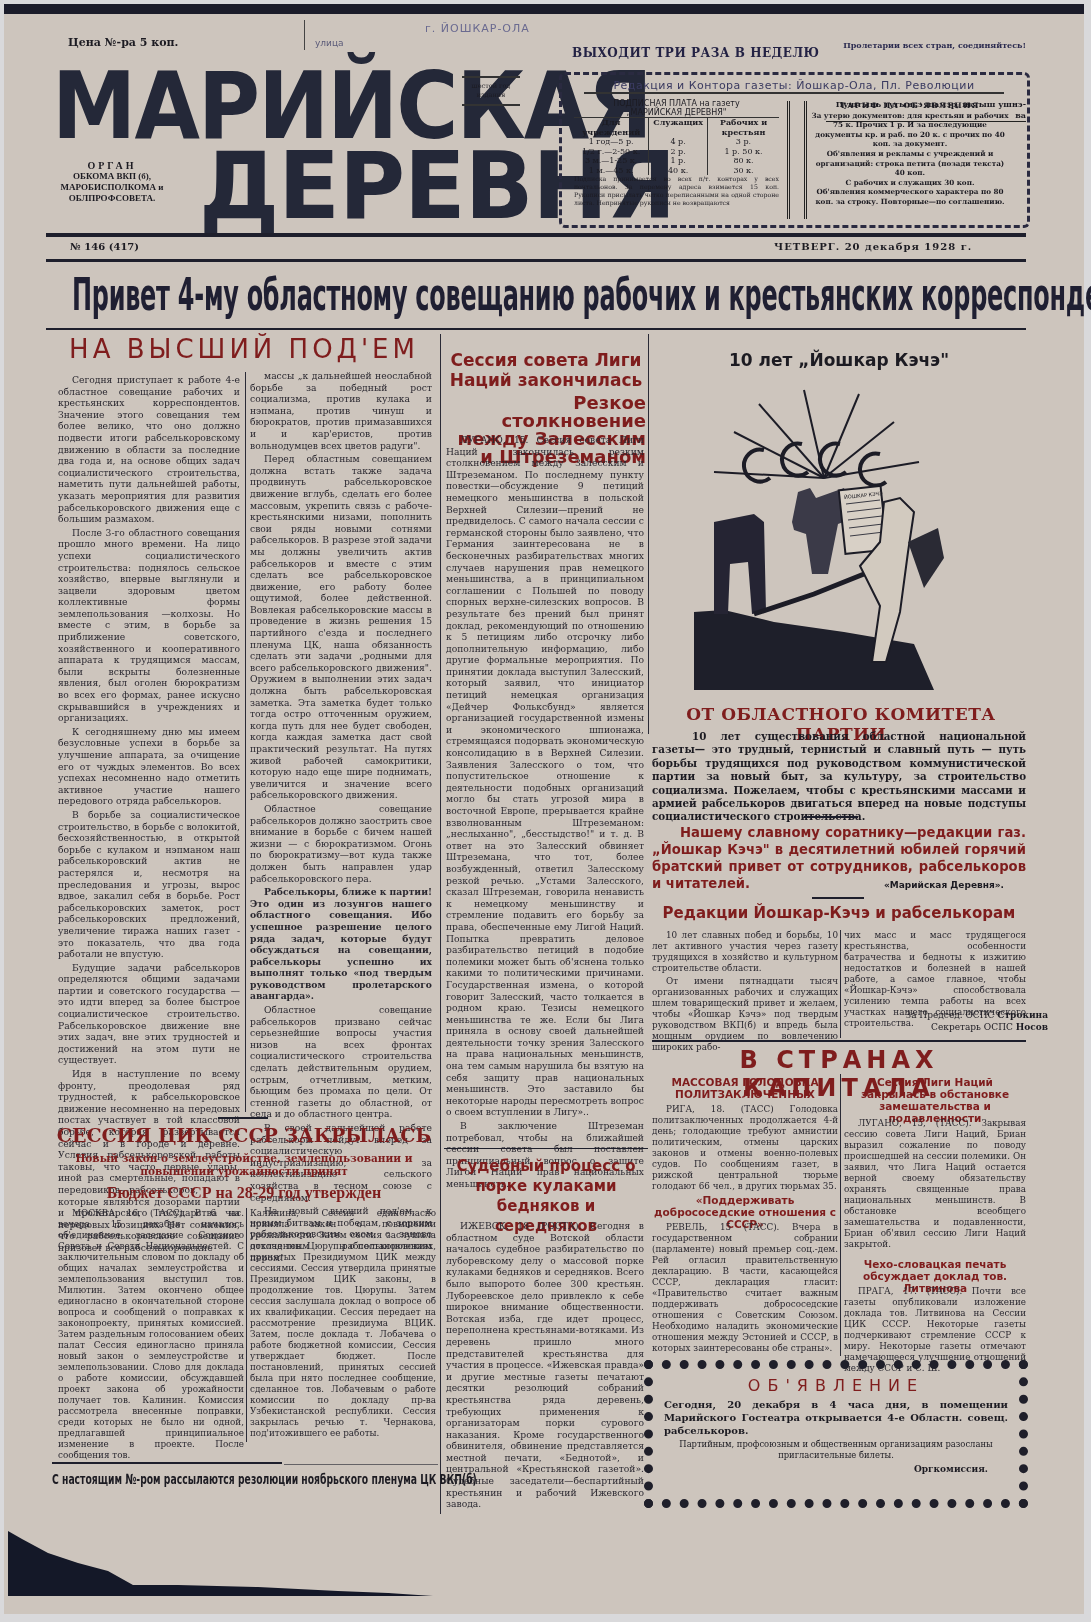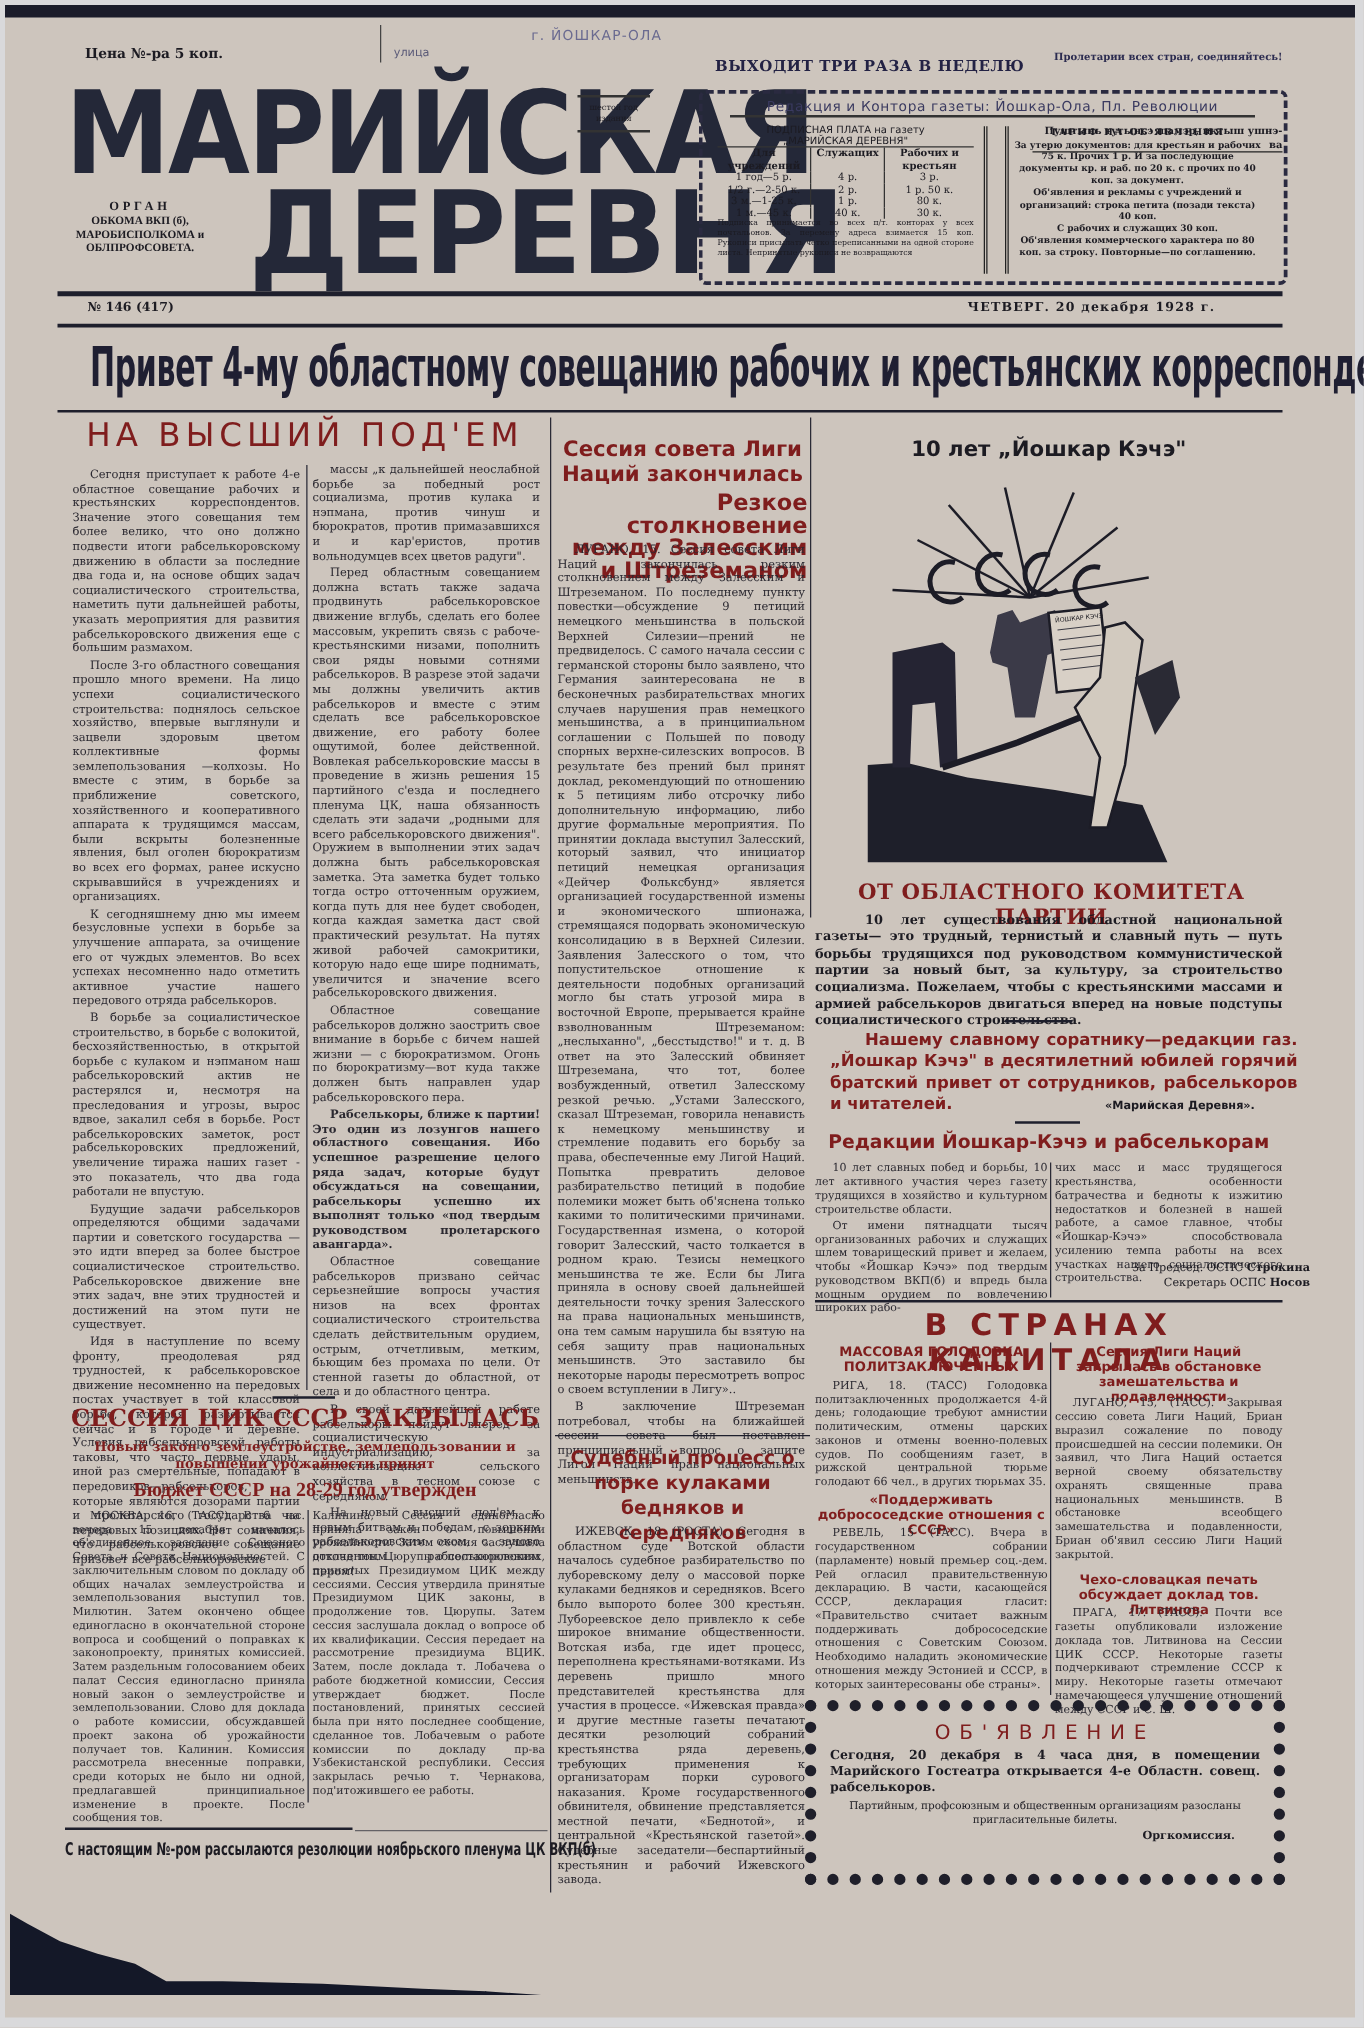--- a/index.html
+++ b/index.html
@@ -178,21 +178,21 @@
       <path d="M60 232 L120 212 L170 192" stroke="#1c1c26" stroke-width="5" fill="none"></path>
       <path d="M214 160 l30 -14 l6 30 l-20 30 z" fill="#2a2a34"></path>
     </svg>
     <div class="abs" style="left:150px;top:110px;font-size:5px;font-family:'DejaVu Sans',sans-serif;transform:rotate(-6deg);">ЙОШКАР КЭЧЭ</div>
   </div>
 
   <div class="abs hd" style="left:652px;top:690px;width:370px;font-family:'DejaVu Serif',serif;font-size:17px;letter-spacing:0.5px;">ОТ ОБЛАСТНОГО КОМИТЕТА ПАРТИИ</div>
   <div class="abs" style="left:648px;top:716px;width:374px;font-family:'DejaVu Serif',serif;font-weight:bold;font-size:10.3px;line-height:13.4px;text-align:justify;text-indent:40px;">10 лет существования областной национальной газеты— это трудный, тернистый и славный путь — путь борьбы трудящихся под руководством коммунистической партии за новый быт, за культуру, за строительство социализма. Пожелаем, чтобы с крестьянскими массами и армией рабселькоров двигаться вперед на новые подступы социалистического строительства.</div>
   <div class="rule" style="left:800px;top:802px;width:54px;height:2px;"></div>
 
-  <div class="abs hd" style="left:648px;top:810px;width:374px;font-size:13.2px;line-height:17px;text-align:justify;text-indent:28px;margin-left:12px;">Нашему славному соратнику—редакции газ. „Йошкар Кэчэ" в десятилетний юбилей горячий братский привет от сотрудников, рабселькоров и читателей.</div>
+  <div class="abs hd" style="left:648px;top:810px;width:374px;font-size:13.2px;line-height:17px;text-align:justify;text-indent:28px;">Нашему славному соратнику—редакции газ. „Йошкар Кэчэ" в десятилетний юбилей горячий братский привет от сотрудников, рабселькоров и читателей.</div>
   <div class="abs" style="left:880px;top:866px;font-size:9px;font-weight:bold;font-family:'DejaVu Sans',sans-serif;">«Марийская Деревня».</div>
   <div class="rule" style="left:808px;top:883px;width:52px;height:1.5px;"></div>
 
   <div class="abs hd" style="left:648px;top:890px;width:374px;font-size:15px;">Редакции Йошкар-Кэчэ и рабселькорам</div>
   <div class="abs t" style="left:648px;top:916px;width:186px;font-size:8.8px;line-height:11px;">
     <p>10 лет славных побед и борьбы, 10 лет активного участия через газету трудящихся в хозяйство и культурном строительстве области.</p>
     <p>От имени пятнадцати тысяч организованных рабочих и служащих шлем товарищеский привет и желаем, чтобы «Йошкар Кэчэ» под твердым руководством ВКП(б) и впредь была мощным орудием по вовлечению широких рабо-</p>
   </div>
   <div class="vr" style="left:836px;top:916px;height:108px;"></div>
   <div class="abs t" style="left:840px;top:916px;width:182px;font-size:8.8px;line-height:11px;">

